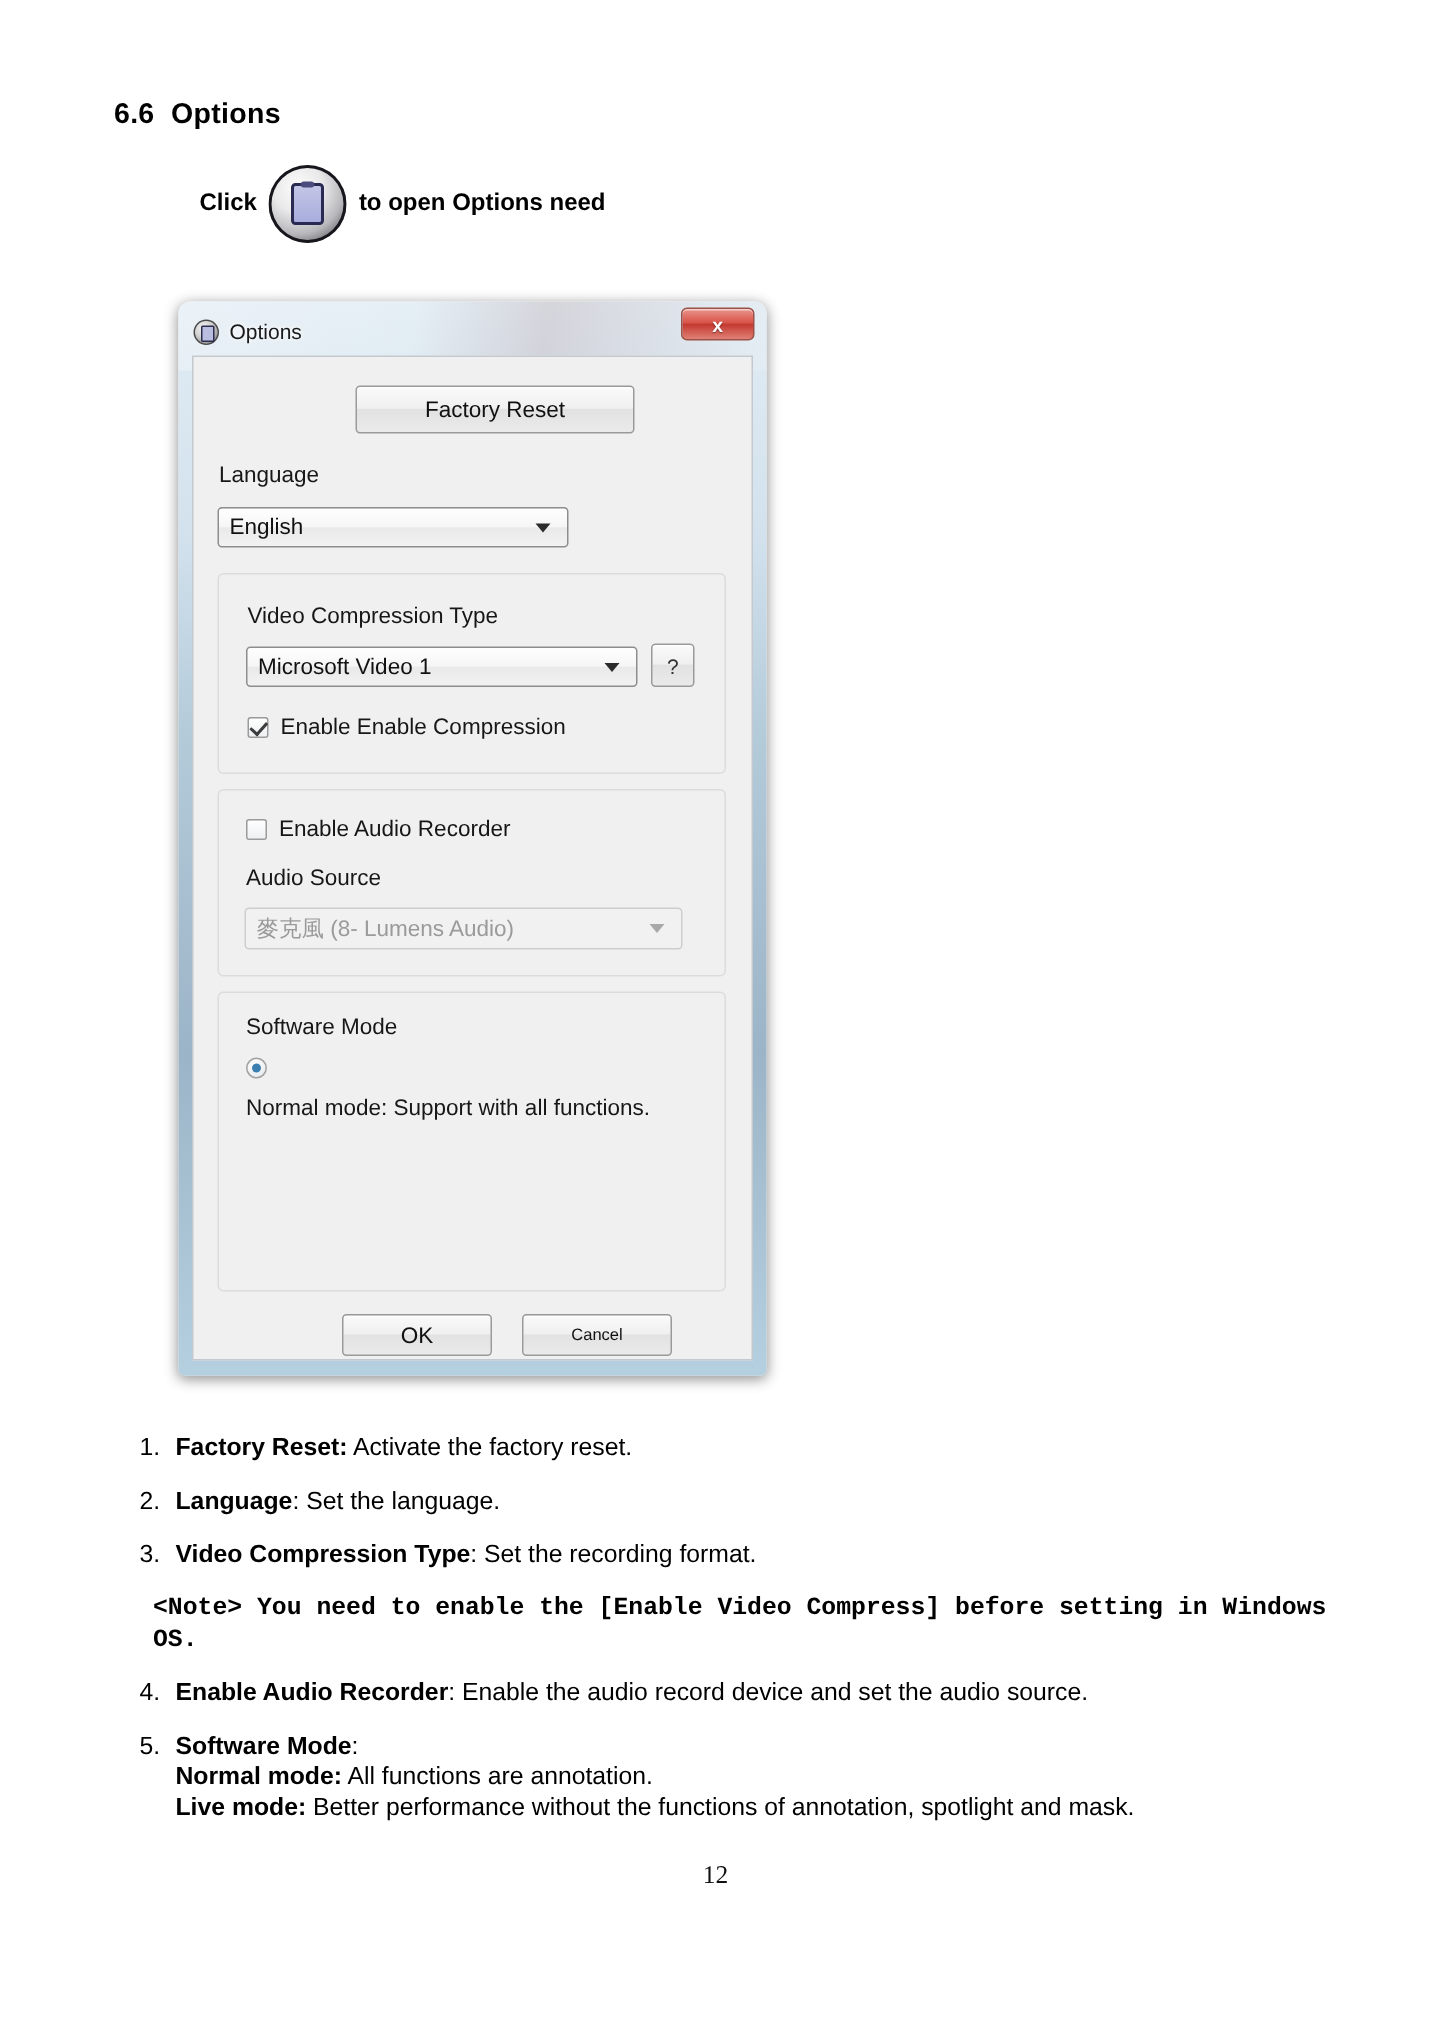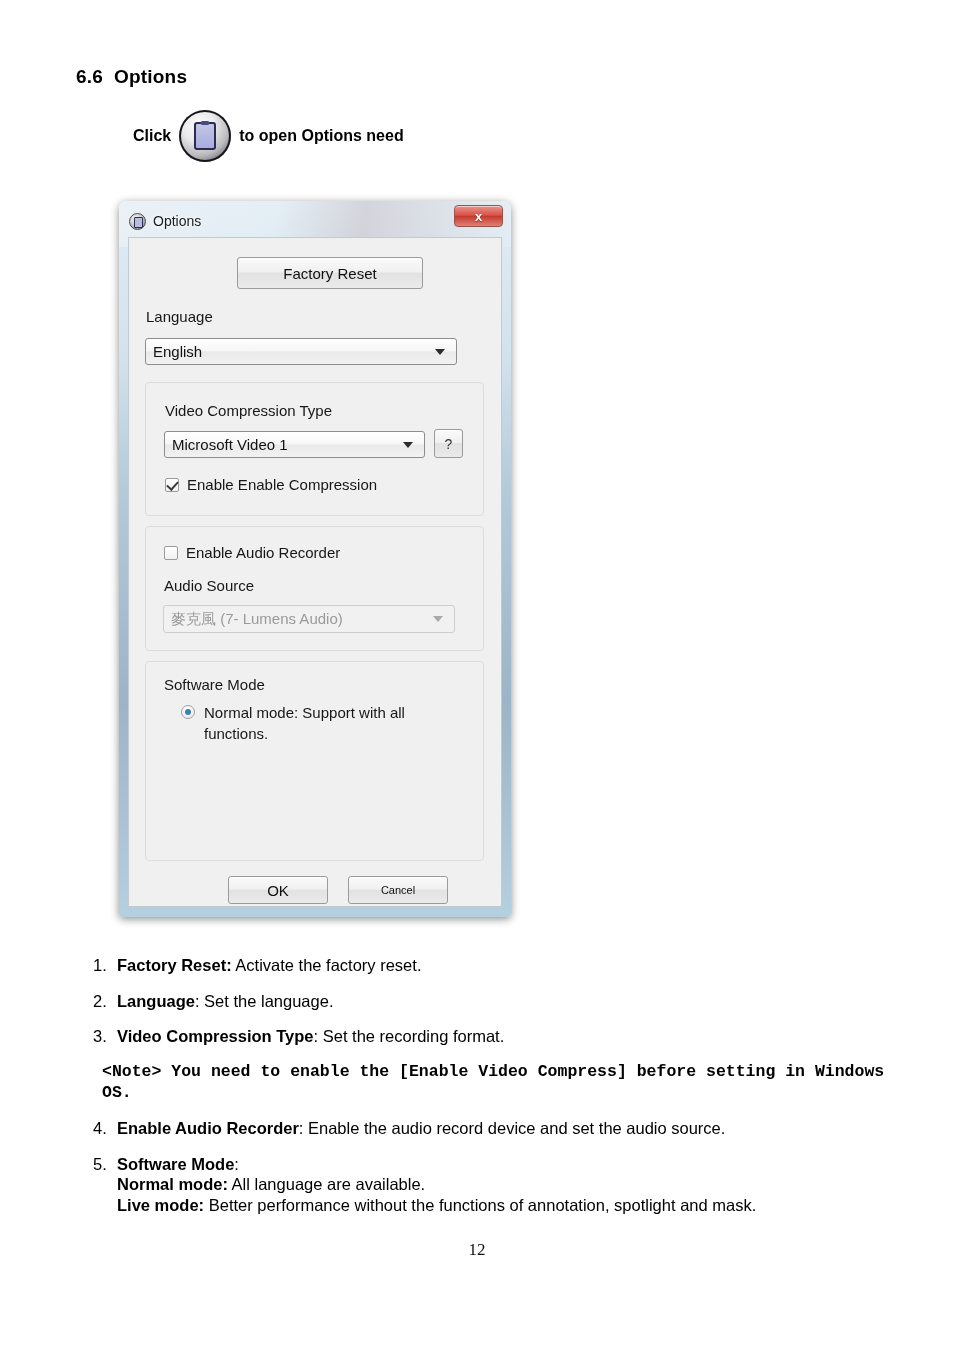--- a/index.html
+++ b/index.html
@@ -226,21 +226,21 @@
     position: absolute;
     right: 11px;
     width: 0; height: 0;
     border-left: 5px solid transparent;
     border-right: 5px solid transparent;
     border-top: 6px solid #2b2b2b;
   }
   .combo-language {
     left: 16px;
     top: 100px;
-    width: 312px;
+    width: 234px;
     height: 27px;
   }
 
   .group {
     position: absolute;
     border: 1px solid #dcdcdc;
     border-radius: 4px;
     background: #f0f0f0;
     box-sizing: border-box;
   }
@@ -327,21 +327,21 @@
     position: relative;
   }
   .radio.on::after {
     content: "";
     position: absolute;
     left: 3px; top: 3px;
     width: 6px; height: 6px;
     border-radius: 50%;
     background: #3c7fb1;
   }
-  .radio-normal { left: 35px; top: 40px; width: 292px; }
+  .radio-normal { left: 18px; top: 40px; width: 292px; flex-direction: column; }
   .radio-live   { left: 18px; top: 96px; width: 296px; }
 
   .ok-btn {
     position: absolute;
     left: 99px; top: 638px;
     width: 100px; height: 28px;
     font-size: 15px;
   }
   .cancel-btn {
     position: absolute;
@@ -441,21 +441,21 @@
         </div>
       </div>
 
       <div class="group group-audio">
         <div class="check-row check-ear">
           <span class="checkbox"></span>
           <span class="lbltxt">Enable Audio Recorder</span>
         </div>
         <div class="g-lbl lbl-audio-src">Audio Source</div>
         <div class="combo combo-audio">
-          <span>麥克風 (7- Lumens Audio)</span>
+          <span>麥克風 (8- Lumens Audio)</span>
           <span class="arrow"></span>
         </div>
       </div>
 
       <div class="group group-mode">
         <div class="g-lbl lbl-mode">Software Mode</div>
         <div class="radio-row radio-normal">
           <span class="radio on"></span>
           <span>Normal mode: Support with all functions.</span>
         </div>
@@ -487,20 +487,20 @@
 
     <div class="desc-item">
       <span class="desc-num">4.</span>
       <span class="desc-body"><b>Enable Audio Recorder</b><span>: Enable the audio record device and set the audio source.</span></span>
     </div>
 
     <div class="desc-item">
       <span class="desc-num">5.</span>
       <span class="desc-body">
         <span><b>Software Mode</b><span>:</span></span><br>
-        <span class="sub-line"><b>Normal mode:</b><span> All language are available.</span></span><br>
+        <span class="sub-line"><b>Normal mode:</b><span> All functions are annotation.</span></span><br>
         <span class="sub-line"><b>Live mode:</b><span> Better performance without the functions of annotation, spotlight and mask.</span></span>
       </span>
     </div>
   </div>
 
   <div class="page-number">12</div>
 </div>
 
 </body></html>

